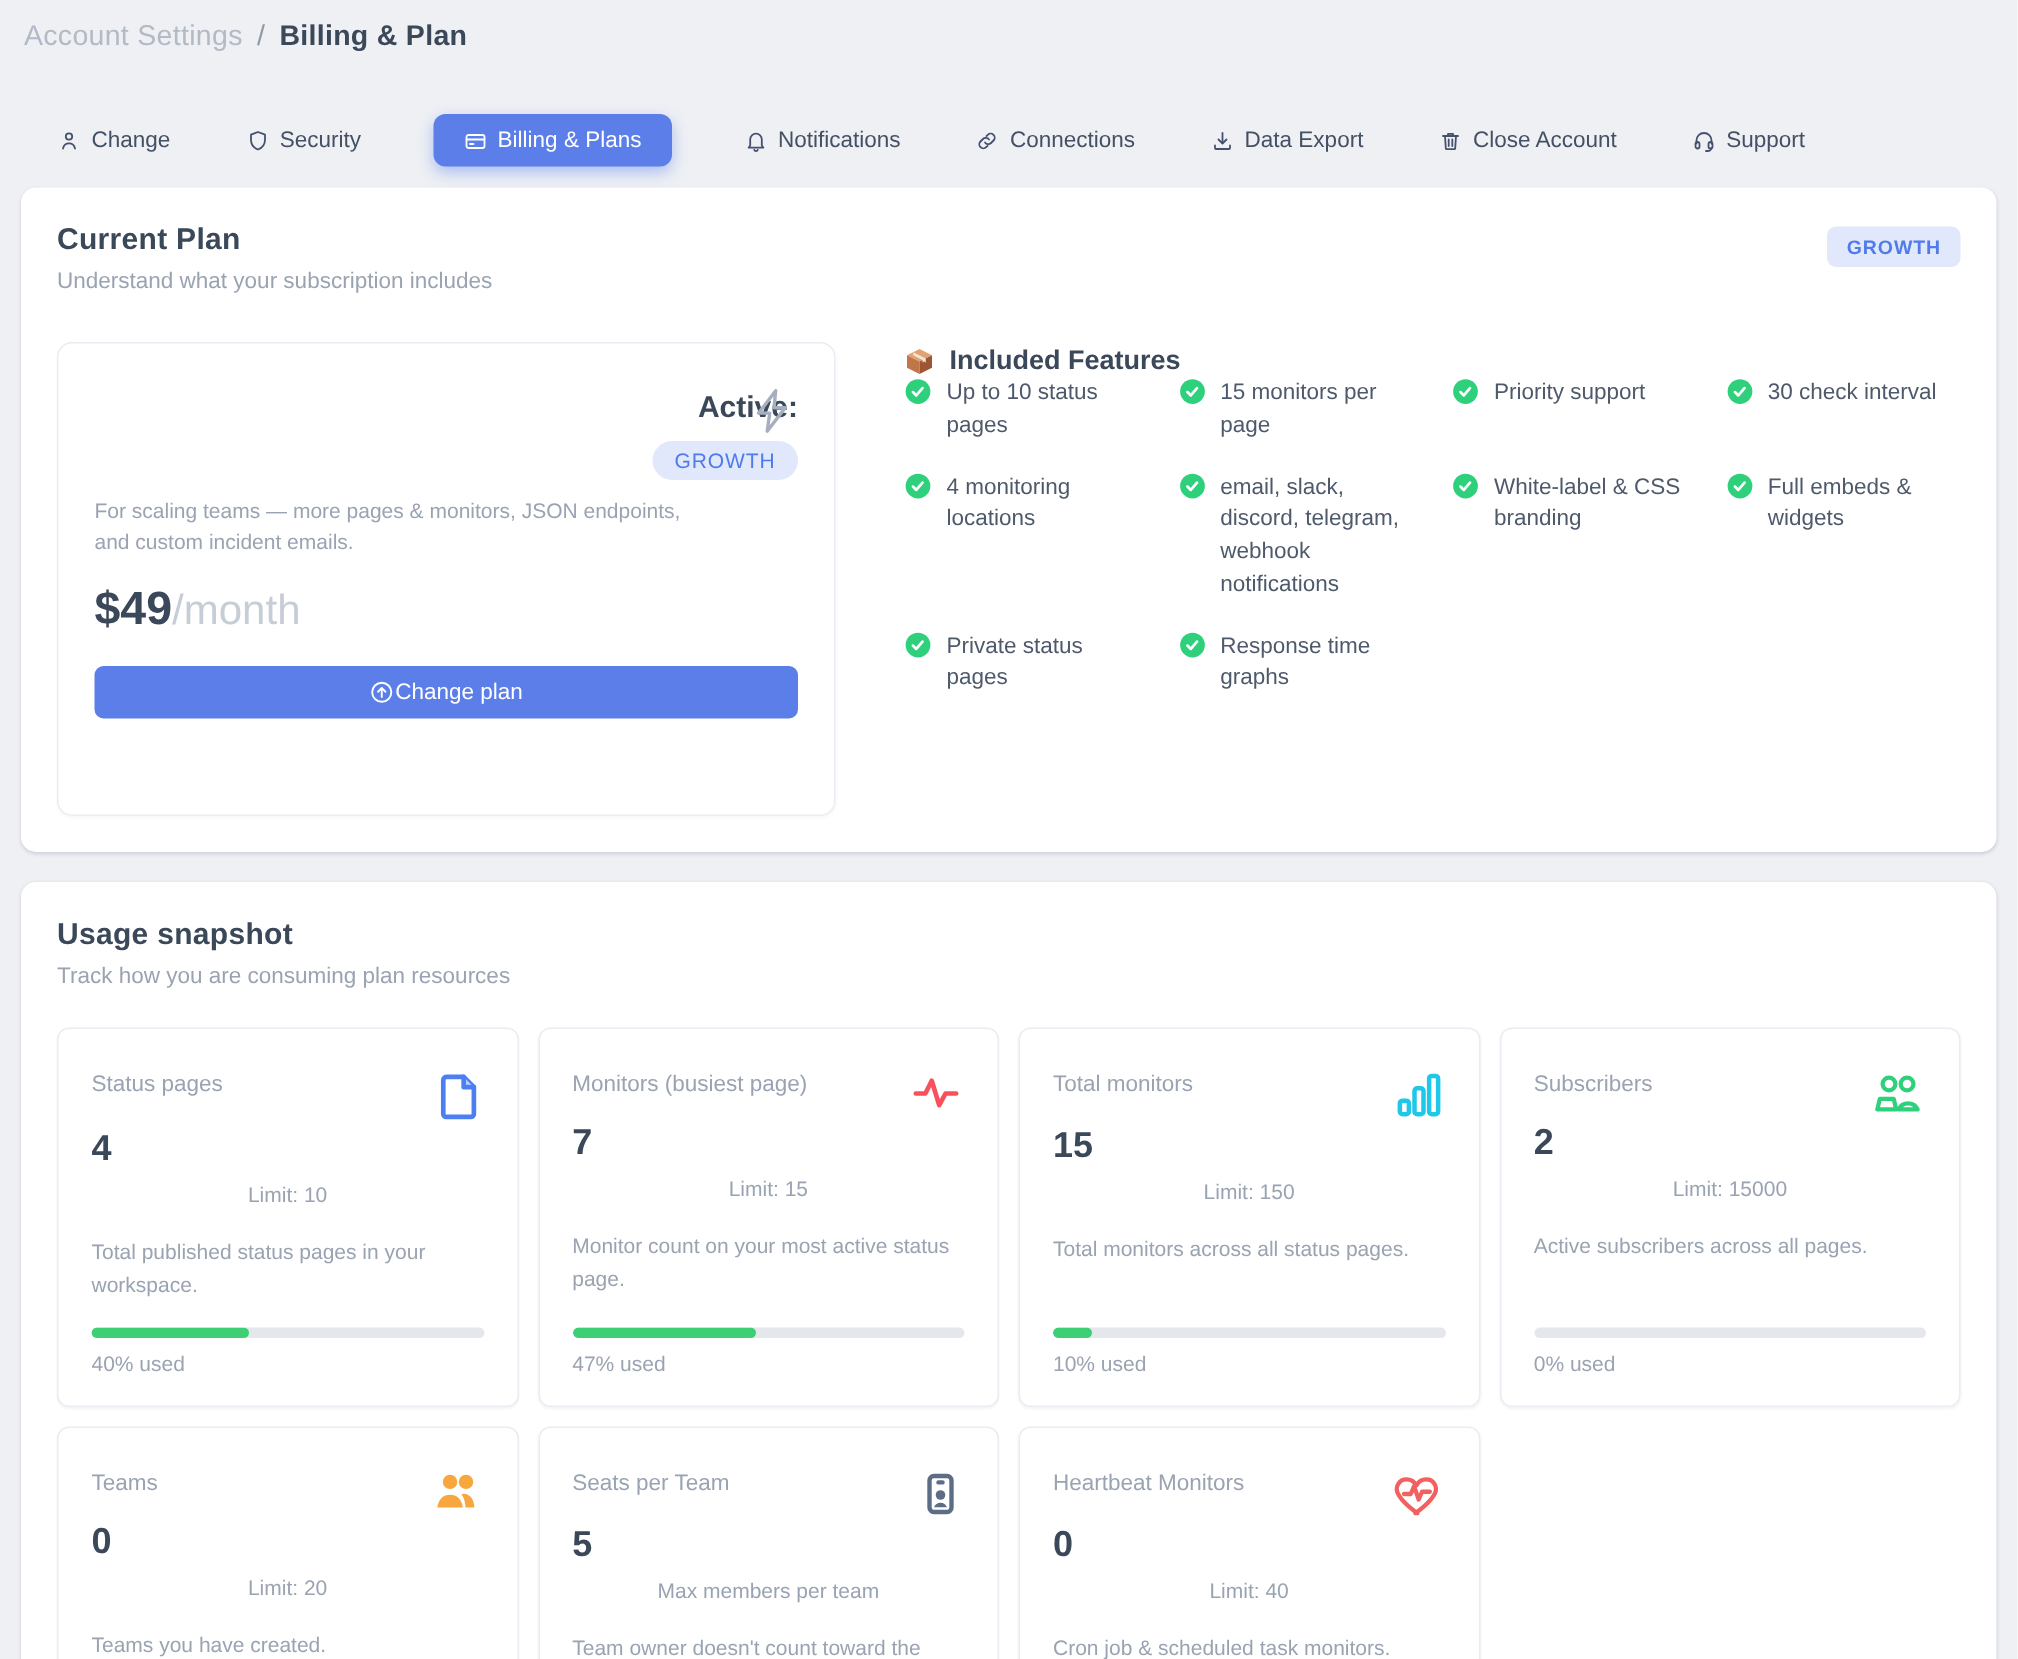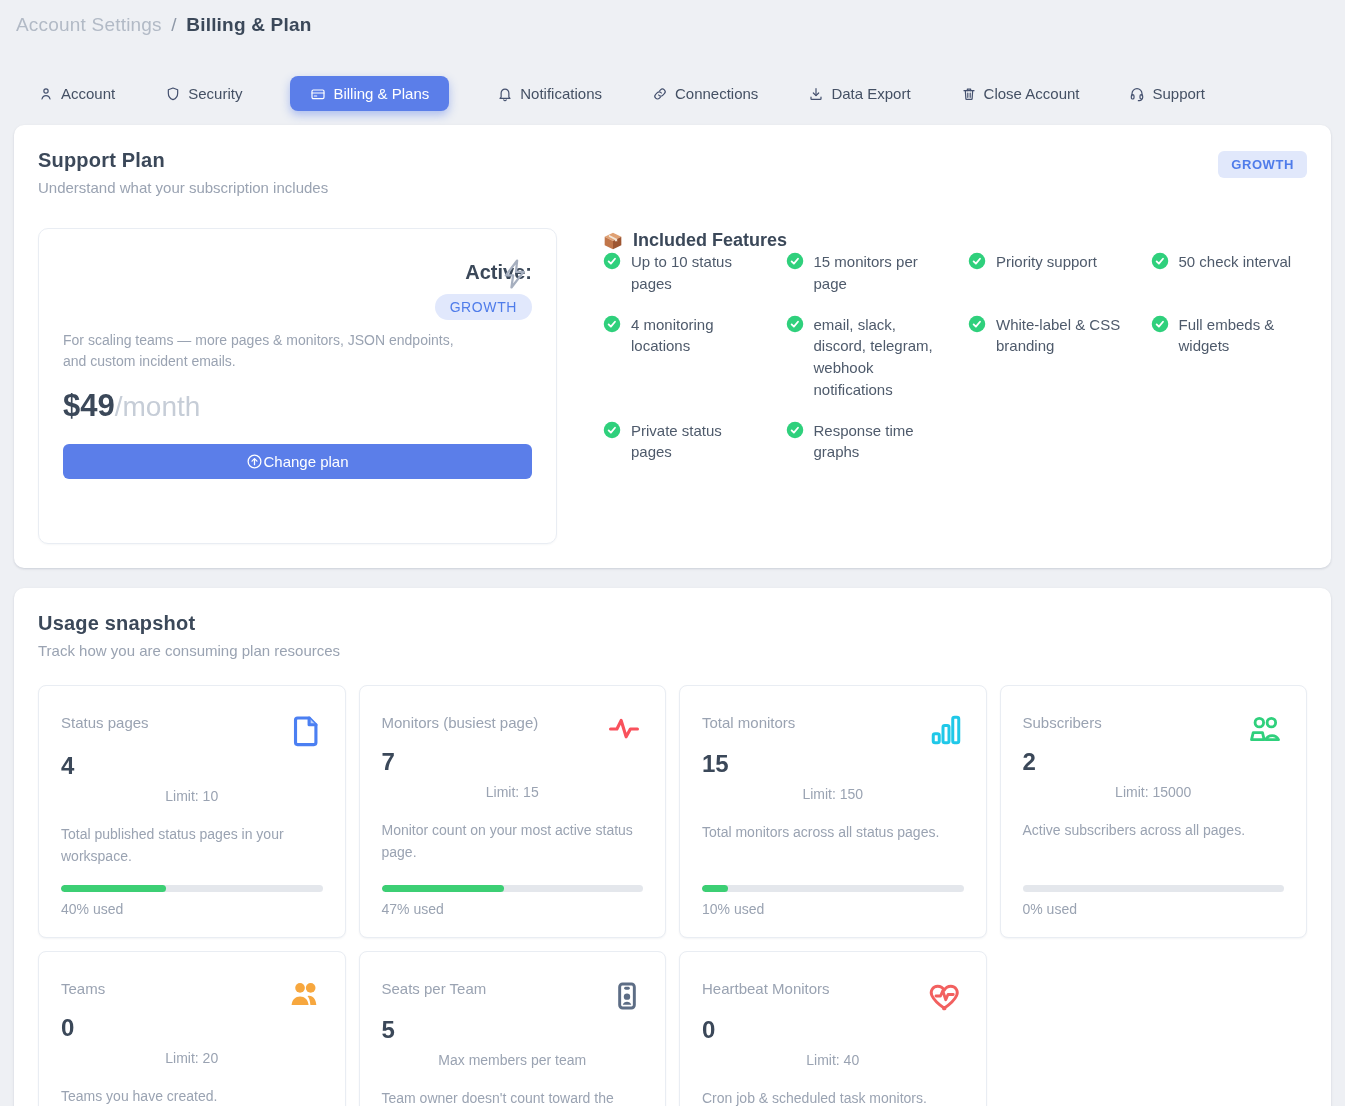--- a/index.html
+++ b/index.html
@@ -116,21 +116,21 @@
     <span class="crumb-sep">/</span>
     <span class="crumb-current">Billing &amp; Plan</span>
   </div>
 
   <nav class="tabs">
     <button class="tab">
       <svg viewBox="0 0 24 24" fill="none" stroke-width="1.8" stroke-linecap="round" stroke-linejoin="round">
           <circle cx="12" cy="7.5" r="3.2"></circle>
           <path d="M6 19.5c.7-3.4 3-5.2 6-5.2s5.3 1.8 6 5.2"></path>
         </svg>
-      <span>Account</span>
+      <span>Change</span>
     </button>
     <button class="tab">
       <svg viewBox="0 0 24 24" fill="none" stroke-width="1.8" stroke-linecap="round" stroke-linejoin="round">
           <path d="M12 3l7 2.6v5.1c0 4.6-3 8.2-7 9.8-4-1.6-7-5.2-7-9.8V5.6z"></path>
         </svg>
       <span>Security</span>
     </button>
     <button class="tab active">
       <svg viewBox="0 0 24 24" fill="none" stroke-width="1.8" stroke-linecap="round" stroke-linejoin="round">
           <rect x="3" y="6" width="18" height="13" rx="2"></rect>
@@ -177,21 +177,21 @@
           <rect x="16.5" y="13" width="4" height="6.5" rx="2"></rect>
           <path d="M19.5 19.5a4 4 0 0 1-4 2.5h-1.5"></path>
         </svg>
       <span>Support</span>
     </button>
   </nav>
 
   <section class="card">
     <div class="card-head">
       <div>
-        <div class="section-title">Support Plan</div>
+        <div class="section-title">Current Plan</div>
         <div class="section-sub">Understand what your subscription includes</div>
       </div>
       <span class="plan-chip">GROWTH</span>
     </div>
 
     <div class="plan-row">
 
       <div class="plan-box">
         <svg class="zap" width="34" height="38" viewBox="0 0 24 24" fill="none" stroke="currentColor" stroke-width="1.6" stroke-linecap="round" stroke-linejoin="round">
             <path d="M13.5 2.5L5.5 13h5.2L9.5 21.5 18 10.5h-5.3z"></path>
@@ -244,21 +244,21 @@
                 <circle cx="12" cy="12" r="11" fill="#2fd07c"></circle>
                 <path d="M7.5 12.5l3 3 5.5-6.5" fill="none" stroke="#fff" stroke-width="2.4" stroke-linecap="round" stroke-linejoin="round"></path>
               </svg>
               <span>Priority support</span>
             </div>
           <div class="feature">
               <svg class="chk" width="18" height="18" viewBox="0 0 24 24">
                 <circle cx="12" cy="12" r="11" fill="#2fd07c"></circle>
                 <path d="M7.5 12.5l3 3 5.5-6.5" fill="none" stroke="#fff" stroke-width="2.4" stroke-linecap="round" stroke-linejoin="round"></path>
               </svg>
-              <span>50 check interval</span>
+              <span>30 check interval</span>
             </div>
           <div class="feature">
               <svg class="chk" width="18" height="18" viewBox="0 0 24 24">
                 <circle cx="12" cy="12" r="11" fill="#2fd07c"></circle>
                 <path d="M7.5 12.5l3 3 5.5-6.5" fill="none" stroke="#fff" stroke-width="2.4" stroke-linecap="round" stroke-linejoin="round"></path>
               </svg>
               <span>4 monitoring locations</span>
             </div>
           <div class="feature">
               <svg class="chk" width="18" height="18" viewBox="0 0 24 24">

